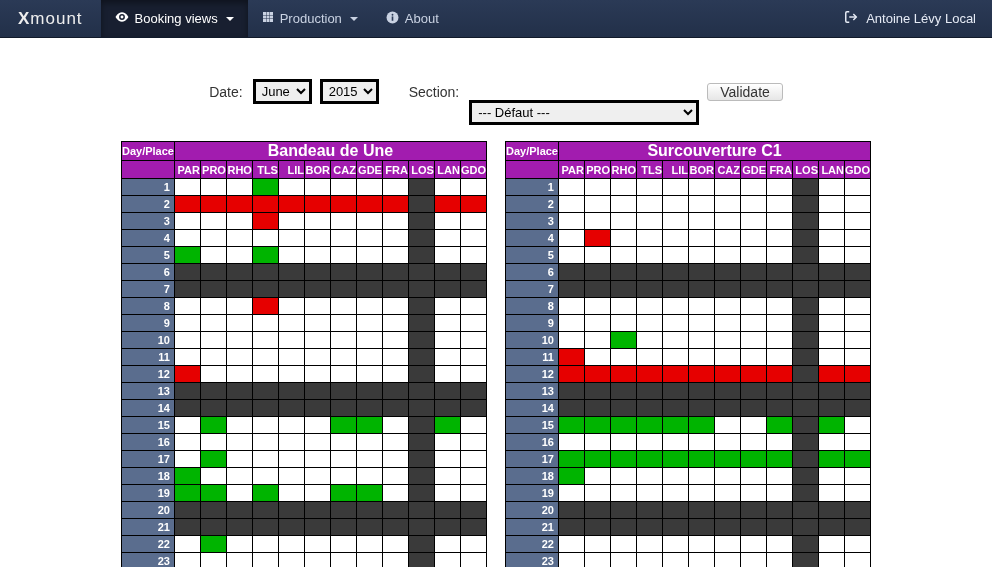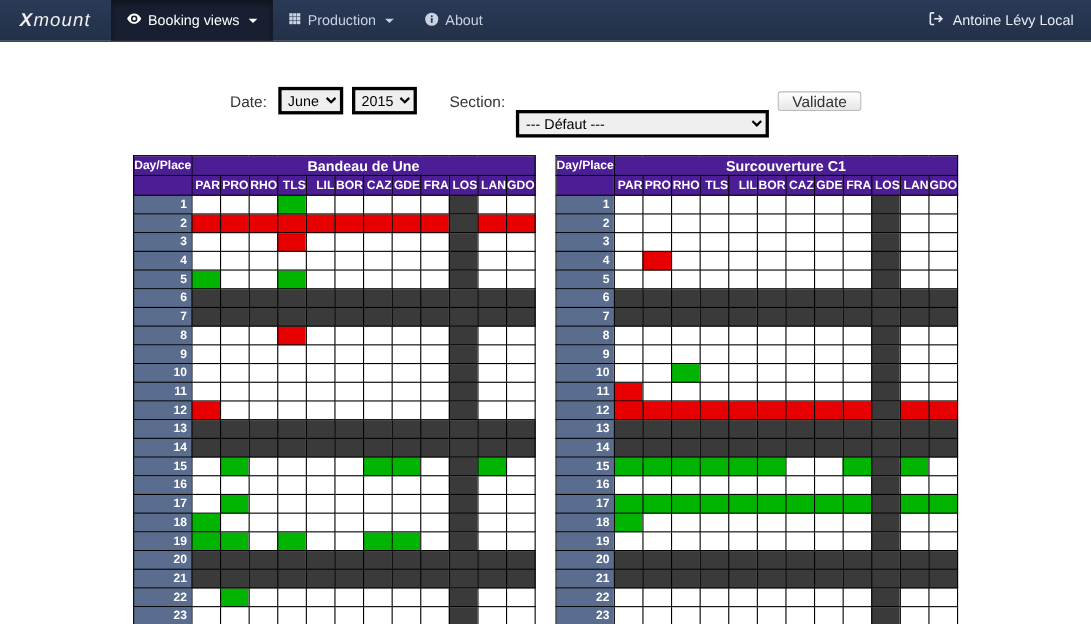--- a/index.html
+++ b/index.html
@@ -3,39 +3,39 @@
 <meta charset="utf-8">
 <style>
   * { box-sizing: border-box; margin: 0; padding: 0; }
   body { font-family: "Helvetica Neue", Helvetica, Arial, sans-serif; font-size: 13px; background: #fff; color: #333; }
   
   .navbar {
     background: linear-gradient(#2b3a56, #223049);
     height: 38px; display: flex; align-items: stretch; color: #ccd;
     border-bottom: 1px solid #111a2a;
   }
-  .brand { display:flex; align-items:center; padding:0 18px; font-size:17px; color:#eee; font-weight:400; letter-spacing:1px;font-style:italic;}
+  .brand { display:flex; align-items:center; padding:0 18px; font-size:17px; color:#eee; font-weight:400; letter-spacing:1px;}
   .brand b { font-weight:600; }
   .nav-item { display:flex; align-items:center; padding:12px 14px; color:#c9d2e2; cursor:pointer; font-size:13px; gap:6px;}
   .nav-item.active { background:#181f30; color:#fff; box-shadow: inset 0 3px 6px rgba(0,0,0,.4);}
   .nav-item .caret { width:0;height:0;border-left:4px solid transparent;border-right:4px solid transparent;border-top:4px solid currentColor; margin-left:2px;}
   .nav-spacer { flex:1; }
   .nav-right { display:flex; align-items:center; padding:0 16px; color:#e6ebf5; gap:8px; cursor:pointer;}
   
   .toolbar { display:flex; align-items:center; justify-content:center; gap:8px; padding:20px 8px 16px; font-size:14px; color:#333;}
   .toolbar label { margin-right:2px; }
   select { font-size:13px; padding:1px 2px; background:#efefef; border:3px solid #000000;}
   .btn { background: linear-gradient(#fff,#e6e6e6); border:1px solid #bbb; border-radius:3px; padding:0 12px; font-size:14px; cursor:pointer; color:#333;}
   
   .grids { display:flex; gap:18px; padding:0 8px 8px; justify-content:center; align-items:flex-start;}
   table.cal { border-collapse:collapse; table-layout:fixed; }
   table.cal th, table.cal td { border:1px solid #000; padding:0; }
-  table.cal th { background:#4c1d95; color:#fff; font-size:11px; font-weight:bold; height:18px; }
+  table.cal th { background:#a21caf; color:#fff; font-size:11px; font-weight:bold; height:18px; }
   table.cal th.corner { width:48px; }
-  table.cal th.title { font-size:13px; height:18px;}
+  table.cal th.title { font-size:16px; height:18px;}
   table.cal th.pl { width:26px;text-align:right; }
   table.cal td.daylab { background:#5a6d8e; color:#fff; font-size:11px; font-weight:bold; text-align:right; padding-right:4px; height:17px; width:48px;}
   table.cal td.cell { width:26px; height:17px; }
   .c-w { background:#fff; }
   .c-g { background:#00b400; }
   .c-r { background:#e60000; }
   .c-d { background:#3a3a3a; }
 </style>
 </head>
 <body>

